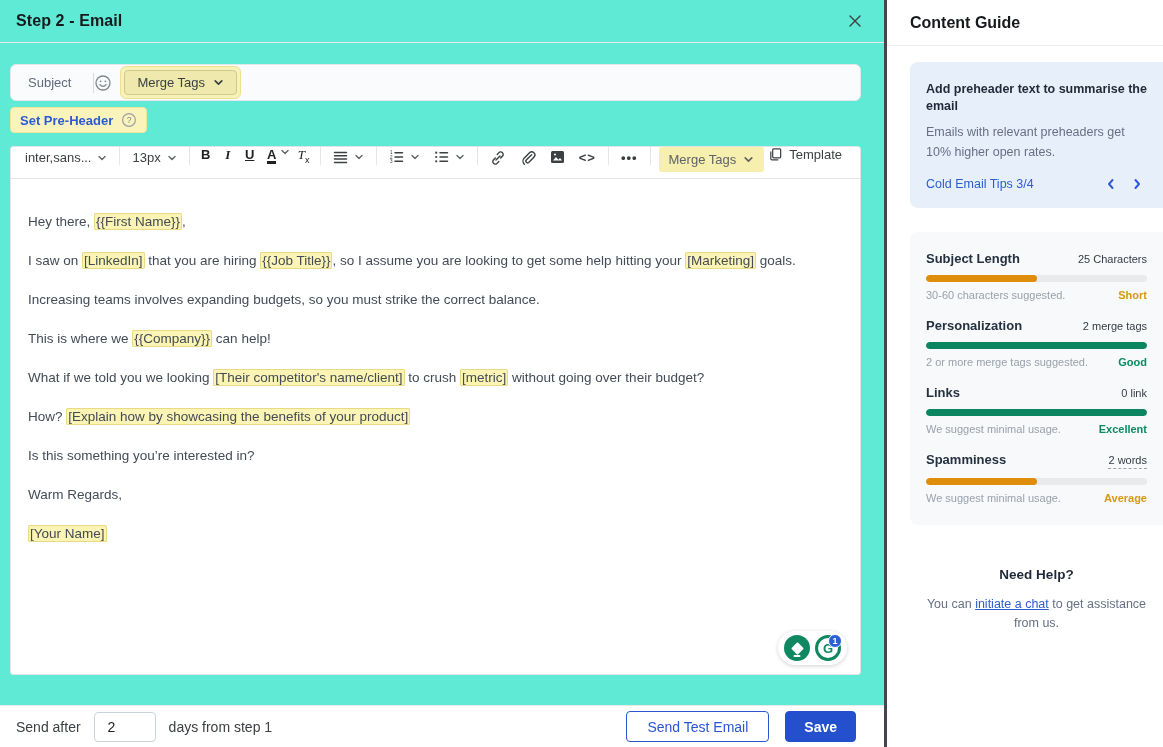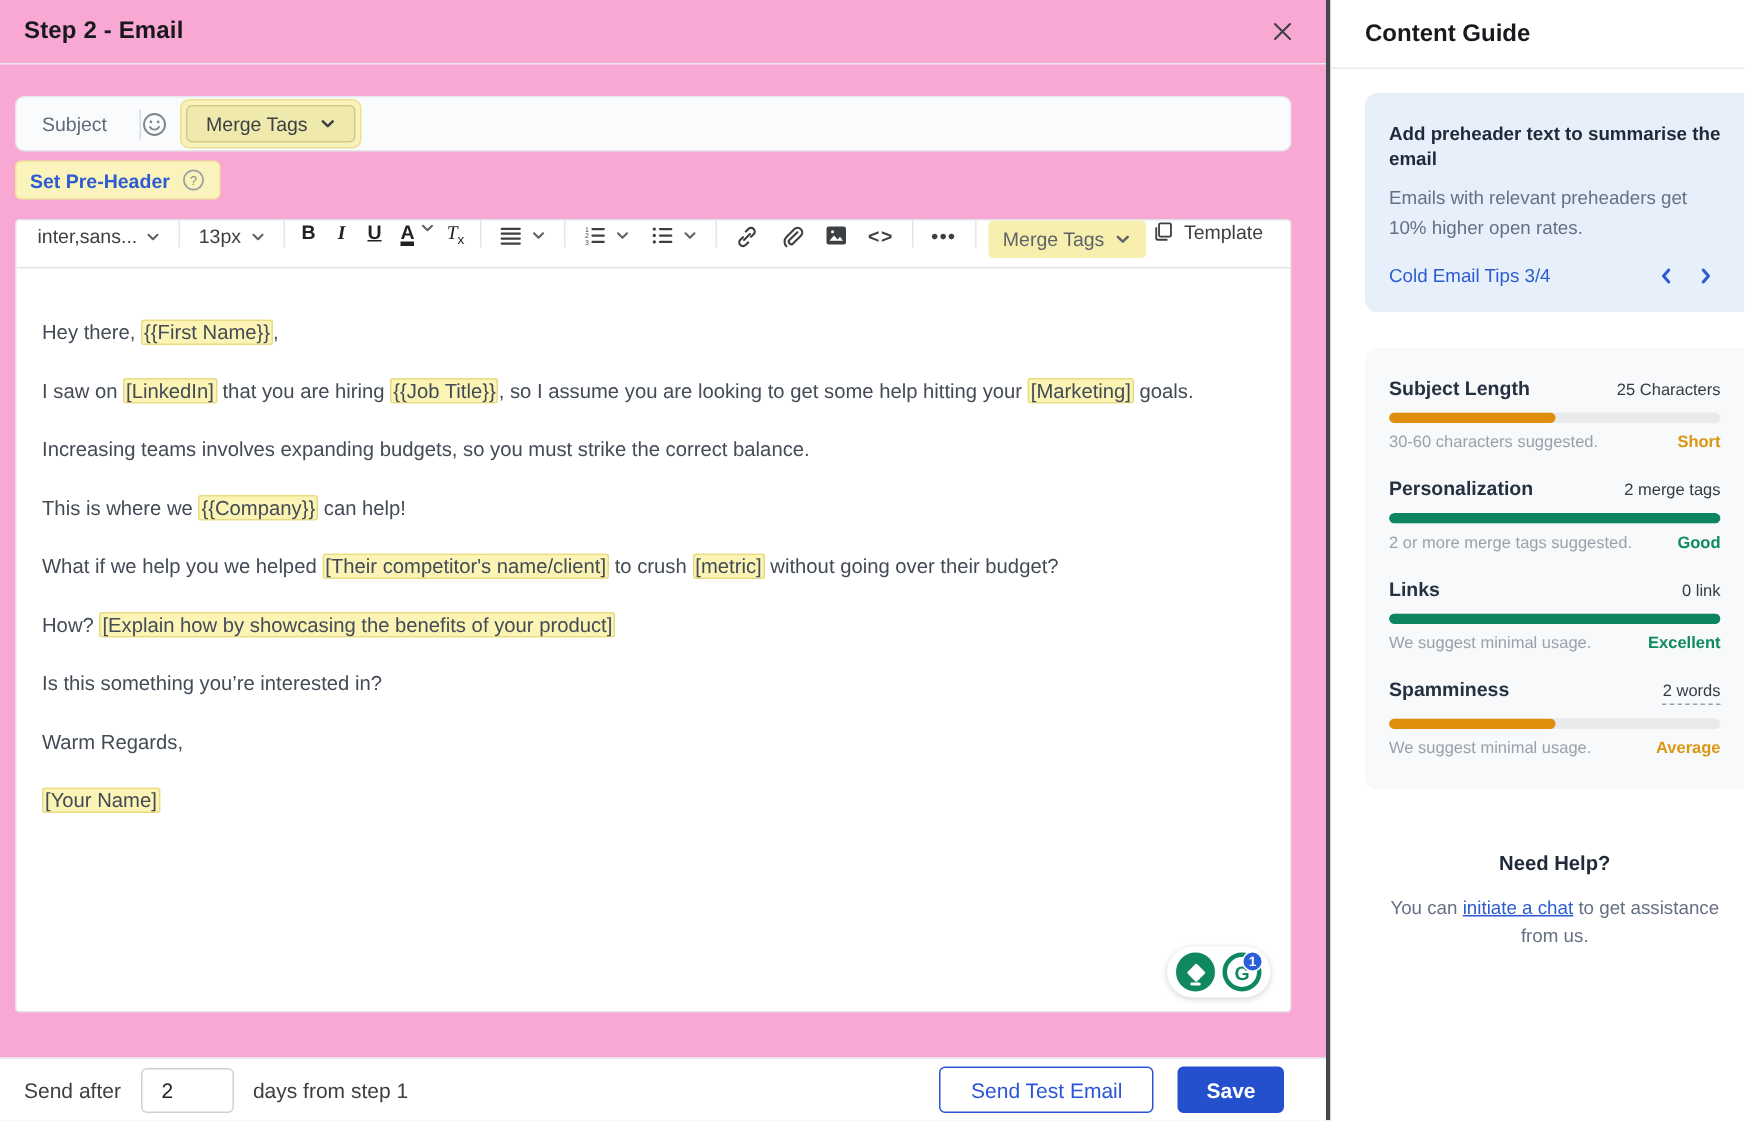--- a/index.html
+++ b/index.html
@@ -1,21 +1,21 @@
 <!DOCTYPE html>
 <html><head>
 <meta charset="utf-8">
 <style>
   * { box-sizing: border-box; margin: 0; padding: 0; }
   html,body { background:#fff; }
   body { font-family:"Liberation Sans", sans-serif; color:#202124; }
   .app { position:relative; width:1163px; height:747px; overflow:hidden; background:#fff; }
 
   
-  .left-panel { position:absolute; left:0; top:0; width:884px; height:747px; background:#f9a8d4; }
+  .left-panel { position:absolute; left:0; top:0; width:884px; height:747px; background:#5eead4; }
   .lp-header { height:43px; display:flex; align-items:center; justify-content:space-between;
                padding:0 18px 0 16px; border-bottom:1px solid #E8EAED; }
   .lp-title { font-size:16px; font-weight:700; color:#17191C; letter-spacing:.1px; }
   .close-btn { width:22px; height:22px; display:flex; align-items:center; justify-content:center; cursor:pointer; }
 
   .subject-row { margin:21px 0 0 10px; width:851px; height:37px; background:#FAFBFC;
                  border:1px solid #E4E7EB; border-radius:6px; display:flex; align-items:center; }
   .subject-label { font-size:13px; color:#5F6B7A; padding-left:17px; }
   .subject-sep { width:1px; height:20px; background:#D7DBE0; margin-left:22px; }
   .subject-value { font-size:14px; color:#23272B; margin-left:20px; flex:1; }
@@ -282,21 +282,21 @@
             </svg>
           <span>Template</span>
         </span>
       </div>
 
       <div class="editor-body">
           <p><span>Hey there, </span><span class="merge-tag">{{First Name}}</span><span>,</span></p>
           <p><span>I saw on </span><span class="merge-tag">[LinkedIn]</span><span> that you are hiring </span><span class="merge-tag">{{Job Title}}</span><span>, so I assume you are looking to get some help hitting your </span><span class="merge-tag">[Marketing]</span><span> goals.</span></p>
           <p><span>Increasing teams involves expanding budgets, so you must strike the correct balance.</span></p>
           <p><span>This is where we </span><span class="merge-tag">{{Company}}</span><span> can help!</span></p>
-          <p><span>What if we help you we helped </span><span class="merge-tag">[Their competitor's name/client]</span><span> to crush </span><span class="merge-tag">[metric]</span><span> without going over their budget?</span></p>
+          <p><span>What if we told you we looking </span><span class="merge-tag">[Their competitor's name/client]</span><span> to crush </span><span class="merge-tag">[metric]</span><span> without going over their budget?</span></p>
           <p><span>How? </span><span class="merge-tag">[Explain how by showcasing the benefits of your product]</span></p>
           <p><span>Is this something you’re interested in?</span></p>
           <p><span>Warm Regards,</span></p>
           <p><span class="merge-tag">[Your Name]</span></p>
         </div>
 
       <div class="grammarly">
         <span class="g-icon g-bulb">
           <span class="diamond"></span>
             <span class="base"></span>

